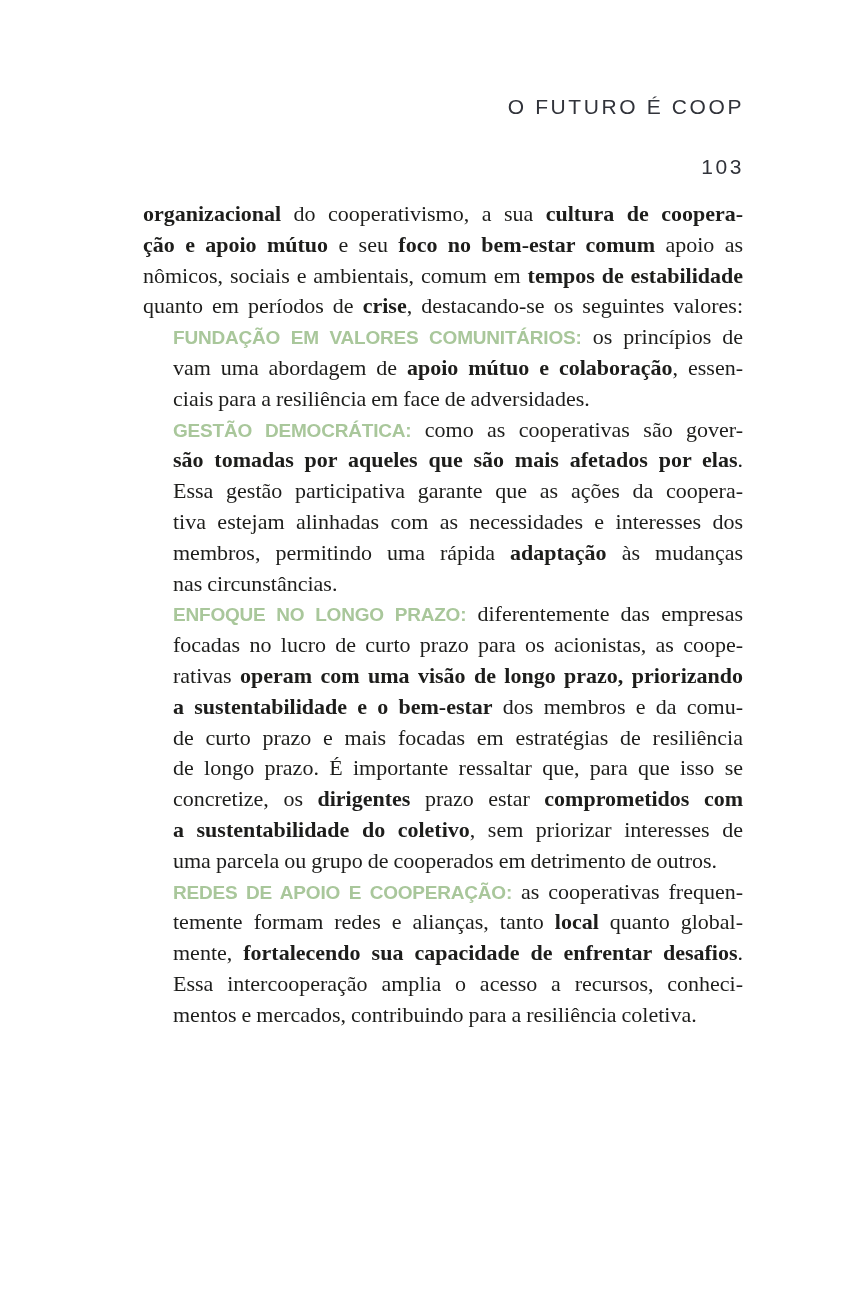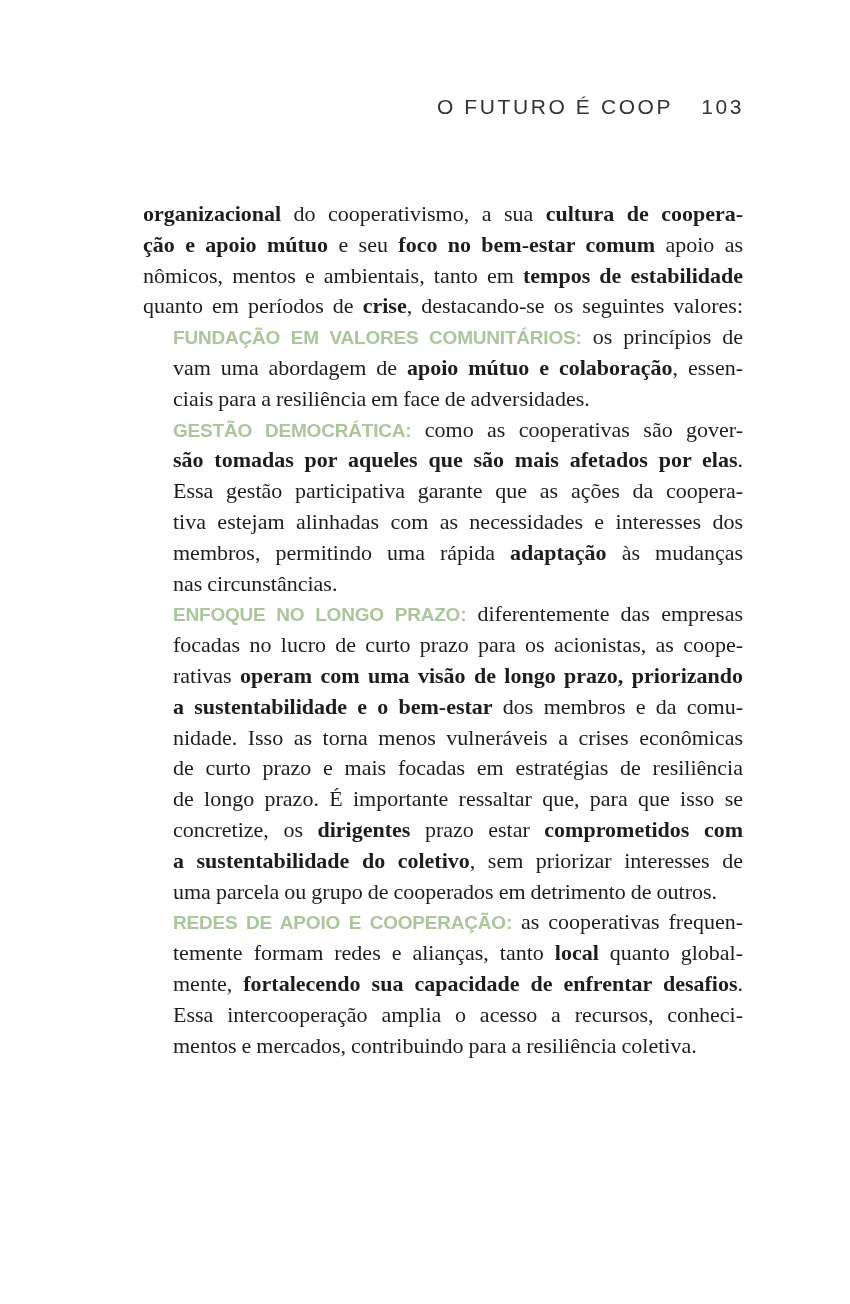--- a/index.html
+++ b/index.html
@@ -12,28 +12,29 @@
     font-family: "Liberation Serif", serif;
     color: #1d1d1b;
   }
   .header {
     position: absolute;
     top: 95px;
     left: 0;
     right: 106px;
     display: flex;
     justify-content: flex-end;
-    align-items: flex-start;
-    gap: 28px;
+    align-items: flex-end;
+    gap: 36px;
     font-family: "Liberation Sans", sans-serif;
     font-size: 21px;
     font-weight: 400;
     letter-spacing: 2.6px;
     color: #31333a;
     white-space: nowrap;
+    flex-direction: column;
   }
   .content {
     position: absolute;
     left: 143px;
     top: 199px;
     width: 600px;
     font-size: 22px;
   }
   .line {
     text-align: justify;
@@ -66,42 +67,41 @@
 
   <div class="header">
     <span>O FUTURO É COOP</span>
     <span>103</span>
   </div>
 
   <div class="content">
     <div class="paragraph">
         <div class="line"><span class="b">organizacional</span><span> do cooperativismo, a sua </span><span class="b">cultura de coopera-</span></div>
         <div class="line"><span class="b">ção e apoio mútuo</span><span> e seu </span><span class="b">foco no bem-estar comum</span><span> apoio as</span></div>
-        <div class="line"><span>nômicos, mentos e ambientais, tanto em </span><span class="b">tempos de estabilidade</span></div>
+        <div class="line"><span>nômicos, sociais e ambientais, comum em </span><span class="b">tempos de estabilidade</span></div>
         <div class="line"><span>quanto em períodos de </span><span class="b">crise</span><span>, destacando-se os seguintes valores:</span></div>
       </div>
     <div class="section">
         <div class="line"><span class="g">FUNDAÇÃO EM VALORES COMUNITÁRIOS:</span><span> os princípios de</span></div>
         <div class="line"><span>vam uma abordagem de </span><span class="b">apoio mútuo e colaboração</span><span>, essen-</span></div>
         <div class="line last"><span>ciais para a resiliência em face de adversidades.</span></div>
       </div>
     <div class="section">
         <div class="line"><span class="g">GESTÃO DEMOCRÁTICA:</span><span> como as cooperativas são gover-</span></div>
         <div class="line"><span class="b">são tomadas por aqueles que são mais afetados por elas</span><span>.</span></div>
         <div class="line"><span>Essa gestão participativa garante que as ações da coopera-</span></div>
         <div class="line"><span>tiva estejam alinhadas com as necessidades e interesses dos</span></div>
         <div class="line"><span>membros, permitindo uma rápida </span><span class="b">adaptação</span><span> às mudanças</span></div>
         <div class="line last"><span>nas circunstâncias.</span></div>
       </div>
     <div class="section">
         <div class="line"><span class="g">ENFOQUE NO LONGO PRAZO:</span><span> diferentemente das empresas</span></div>
         <div class="line"><span>focadas no lucro de curto prazo para os acionistas, as coope-</span></div>
         <div class="line"><span>rativas </span><span class="b">operam com uma visão de longo prazo, priorizando</span></div>
         <div class="line"><span class="b">a sustentabilidade e o bem-estar</span><span> dos membros e da comu-</span></div>
-        <div class="line"><span>nidade. Isso as torna menos vulneráveis a crises econômicas</span></div>
         <div class="line"><span>de curto prazo e mais focadas em estratégias de resiliência</span></div>
         <div class="line"><span>de longo prazo. É importante ressaltar que, para que isso se</span></div>
         <div class="line"><span>concretize, os </span><span class="b">dirigentes</span><span> prazo estar </span><span class="b">comprometidos com</span></div>
         <div class="line"><span class="b">a sustentabilidade do coletivo</span><span>, sem priorizar interesses de</span></div>
         <div class="line last"><span>uma parcela ou grupo de cooperados em detrimento de outros.</span></div>
       </div>
     <div class="section">
         <div class="line"><span class="g">REDES DE APOIO E COOPERAÇÃO:</span><span> as cooperativas frequen-</span></div>
         <div class="line"><span>temente formam redes e alianças, tanto </span><span class="b">local</span><span> quanto global-</span></div>
         <div class="line"><span>mente, </span><span class="b">fortalecendo sua capacidade de enfrentar desafios</span><span>.</span></div>

